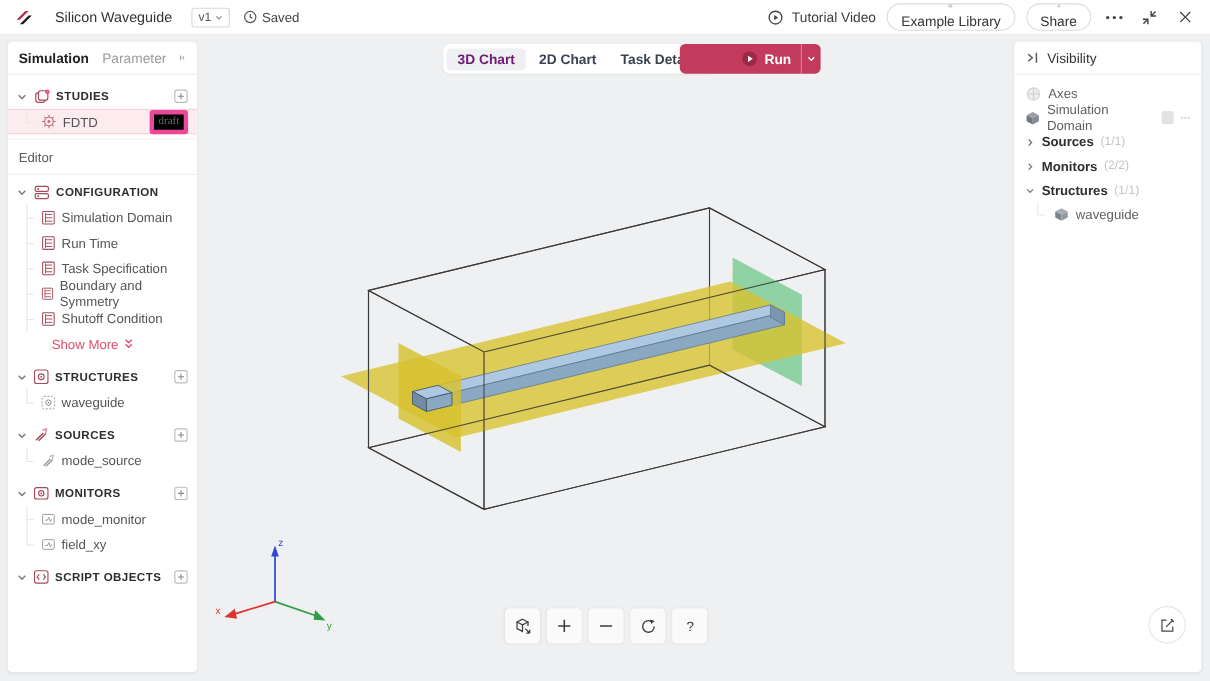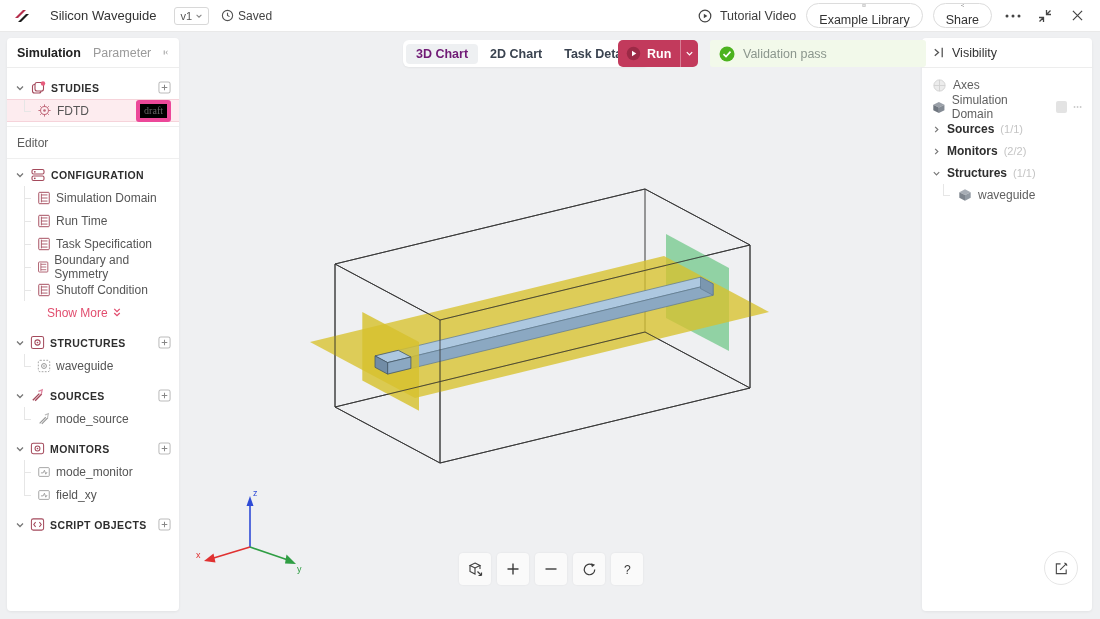--- a/index.html
+++ b/index.html
@@ -64,21 +64,21 @@
               justify-content:center; cursor:pointer; }
 
   
   .scene { position:absolute; left:0; top:0; width:1100px; height:619px; z-index:5; pointer-events:none; }
   .tabgroup { position:absolute; left:403px; top:40px; height:27px; background:#fff; border-radius:6px;
               display:flex; align-items:center; padding:2px 3px; gap:2px; z-index:25;
               box-shadow:0 1px 2px rgba(0,0,0,.05); }
   .tab { font-size:12.5px; font-weight:600; color:#3a4350; padding:3px 10px; border-radius:4px; cursor:pointer; }
   .tab.active { background:#eef0f2; color:#701a75; font-weight:700; }
   .run-btn { position:absolute; left:618px; top:40px; height:27px; background:#c23a5c; border-radius:5px;
-             display:flex; align-items:stretch; z-index:25; cursor:pointer; }
+             display:flex; align-items:stretch; z-index:25; cursor:pointer;padding-left:48px; }
   .run-main { display:flex; align-items:center; gap:6px; padding:0 9px 0 8px; }
   .run-label { color:#fff; font-size:12.5px; font-weight:700; }
   .run-caret { display:flex; align-items:center; justify-content:center; width:18px;
                border-left:1px solid rgba(255,255,255,.35); }
   .validation { position:absolute; left:710px; top:40px; width:216px; height:27px; background:#f2f9ea;
                 border-radius:3px; display:flex; align-items:center; gap:8px; padding:0 9px;
                 z-index:25; }
   .validation-text { font-size:12.5px; color:#8b968d; }
   .toolbar { position:absolute; left:459px; top:553px; display:flex; gap:6px; z-index:25; }
   .tool-btn { width:32px; height:32px; background:#fafafa; border-radius:4px; display:flex;
@@ -205,27 +205,20 @@
         </svg>
       <span class="run-label">Run</span>
     </span>
     <span class="run-caret">
       <svg width="9" height="9" viewBox="0 0 10 10">
           <path d="M2 3.5 L5 6.5 L8 3.5" stroke="#fff" stroke-width="1.4" fill="none"></path>
         </svg>
     </span>
   </div>
 
-  <div class="validation">
-    <svg width="16" height="16" viewBox="0 0 16 16">
-        <circle cx="8" cy="8" r="7.5" fill="#4cb31e"></circle>
-        <path d="M4.5 8.2 L7 10.6 L11.5 5.6" stroke="#fff" stroke-width="1.6" fill="none"></path>
-      </svg>
-    <span class="validation-text">Validation pass</span>
-  </div>
 
   <div class="toolbar">
     <span class="tool-btn">
       <svg width="17" height="17" viewBox="0 0 17 17">
           <polygon points="8,2 13,4.5 8,7 3,4.5" stroke="#3c3c3c" fill="none" stroke-width="1.1"></polygon>
           <path d="M3,4.5 L3,10.5 L8,13 L8,7 M13,4.5 L13,8" stroke="#3c3c3c" fill="none" stroke-width="1.1"></path>
           <path d="M10.5,10.5 L14.5,14.5 M14.5,14.5 L14.5,11.5 M14.5,14.5 L11.5,14.5" stroke="#3c3c3c" fill="none" stroke-width="1.2"></path>
         </svg>
     </span>
     <span class="tool-btn">

